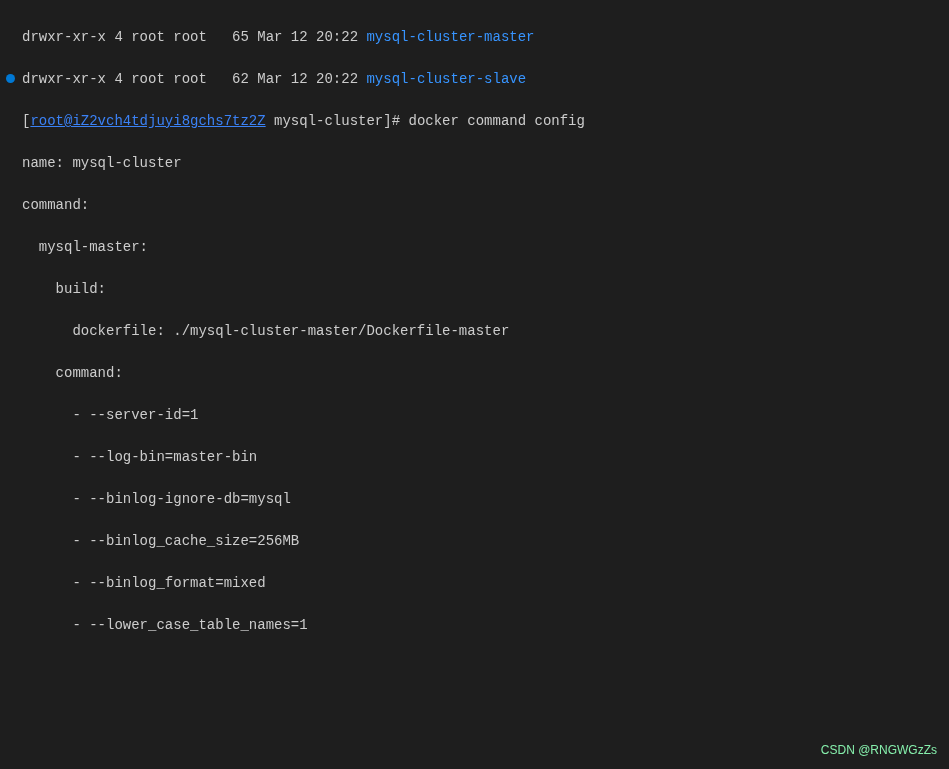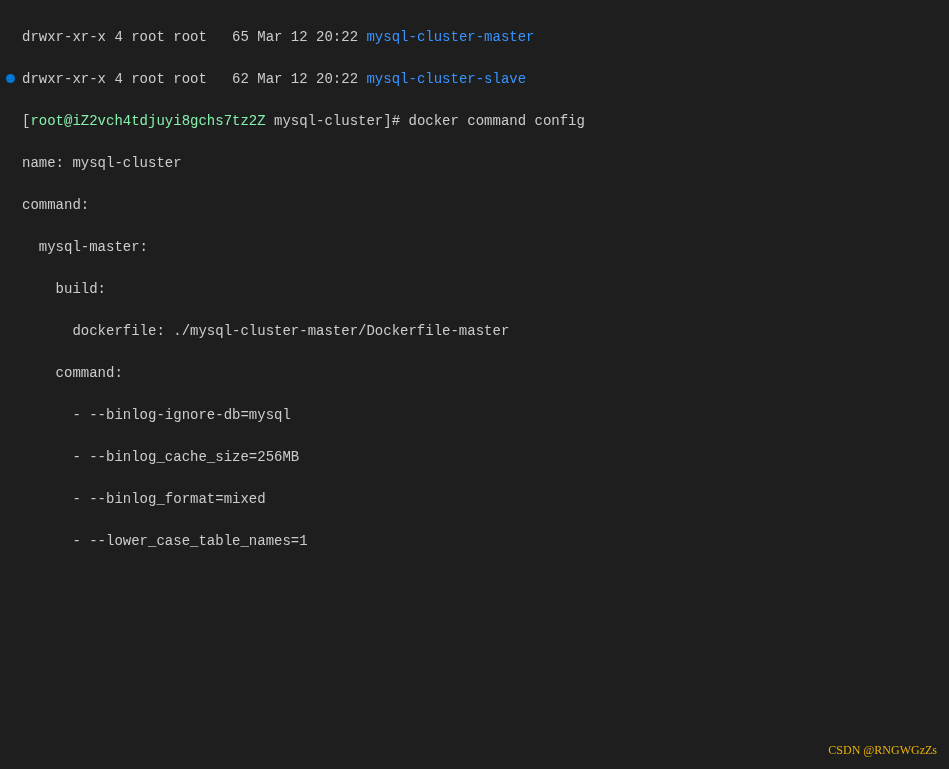--- a/index.html
+++ b/index.html
@@ -14,54 +14,56 @@
       height: 769px;
       overflow: hidden;
       position: relative;
     }
     .terminal {
       padding: 6px 0 6px 22px;
       white-space: pre;
     }
     .line { display: block; }
     .dir-link { color: #3794ff; }
-    .prompt-host { color: #86efac; }
+    .prompt-host { text-decoration: underline; color: #3b82f6; }
     .modified-dot {
       position: absolute;
       left: 6px;
       top: 74px;
       width: 9px;
       height: 9px;
       background: #0078d4;
       border-radius: 50%;
     }
     .watermark {
       position: absolute;
       right: 12px;
       bottom: 10px;
-      color: #eab308;
+      color: #86efac;
       font-size: 12px;
-      font-family: Liberation Serif, serif;
+      font-family: Liberation Sans, sans-serif;
     }
   </style>
 </head>
 <body>
 
 <div class="modified-dot"></div>
 
 <div class="terminal">
 <span class="line"><span>drwxr-xr-x 4 root root   65 Mar 12 20:22 </span><span class="dir-link">mysql-cluster-master</span></span>
 <span class="line"><span>drwxr-xr-x 4 root root   62 Mar 12 20:22 </span><span class="dir-link">mysql-cluster-slave</span></span>
 <span class="line"><span>[</span><span class="prompt-host">root@iZ2vch4tdjuyi8gchs7tz2Z</span><span> mysql-cluster]# </span><span>docker command config</span></span>
 <span class="line">name: mysql-cluster</span>
 <span class="line">command:</span>
 <span class="line">  mysql-master:</span>
 <span class="line">    build:</span>
 <span class="line">      dockerfile: ./mysql-cluster-master/Dockerfile-master</span>
 <span class="line">    command:</span>
+<span class="line">      - --server-id=1</span>
+<span class="line">      - --log-bin=master-bin</span>
 <span class="line">      - --binlog-ignore-db=mysql</span>
 <span class="line">      - --binlog_cache_size=256MB</span>
 <span class="line">      - --binlog_format=mixed</span>
 <span class="line">      - --lower_case_table_names=1</span>
 
 
 
 
 
 

